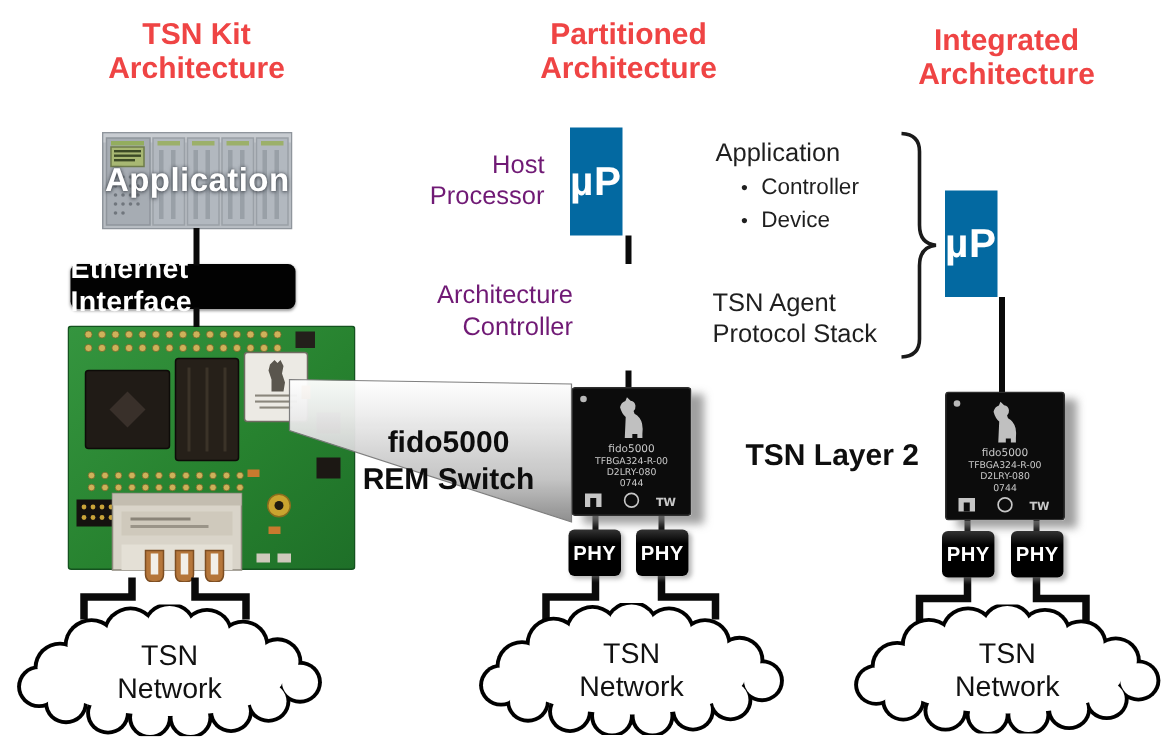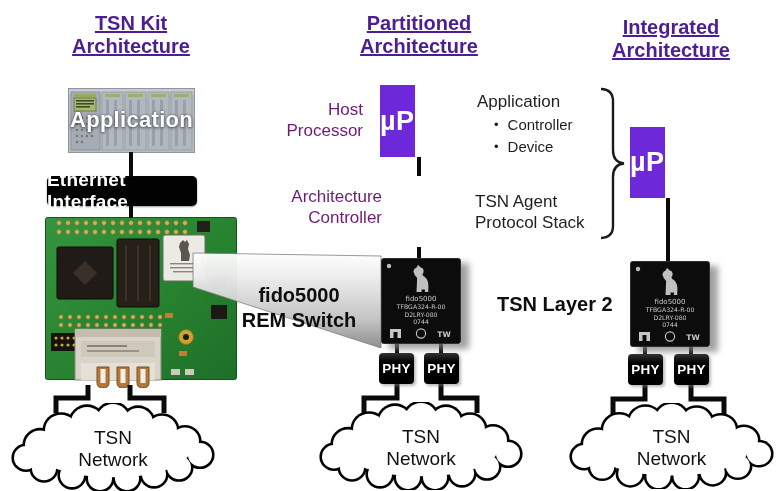--- a/index.html
+++ b/index.html
@@ -2,33 +2,33 @@
 <html><head>
 <meta charset="utf-8">
 <style>
   html,body{margin:0;padding:0;background:#fff;}
   #canvas{
     position:relative;width:776px;height:491px;overflow:hidden;background:#ffffff;
     font-family:"Liberation Sans","DejaVu Sans",sans-serif;color:#1a1a1a;
   }
   .abs{position:absolute;}
   .pre{white-space:pre-line;}
-  .col-title{font-weight:bold;font-size:20px;line-height:23px;text-align:center;color:#4c1d95;text-decoration:underline;}
+  .col-title{font-weight:bold;font-size:20px;line-height:23px;text-align:center;color:#ef4444;}
   .side-label{font-size:17px;line-height:21px;text-align:right;color:#701a75;}
   .note-title{font-size:17px;line-height:20px;color:#1f1f1f;}
   .bullet-row{display:flex;font-size:15px;line-height:18px;color:#1f1f1f;margin-top:4px;margin-left:17px;}
   .bullet-row .dot{margin-right:9px;font-size:13px;}
   .bold-label{font-weight:bold;color:#0e0e0e;padding-left:24px;}
   .eth-bar{
     left:47px;top:176px;width:150px;height:30px;background:#020202;border-radius:5px;
     display:flex;align-items:center;justify-content:center;color:#fff;font-weight:bold;font-size:19px;
     letter-spacing:.2px;box-shadow:0 1px 2px rgba(0,0,0,.4);
   }
   .bbox{
-    background:#6d28d9;color:#fff;display:flex;align-items:center;justify-content:center;
+    background:#0369a1;color:#fff;display:flex;align-items:center;justify-content:center;
     font-weight:bold;font-size:27px;letter-spacing:.5px;
   }
   .phy{
     width:35px;height:31px;background:#0b0b0b;border-radius:4px;color:#fff;display:flex;
     align-items:center;justify-content:center;font-weight:bold;font-size:13.5px;letter-spacing:.3px;
     background:linear-gradient(#333 0%,#000 30%);box-shadow:2px 2px 3px rgba(130,130,130,.55);
   }
   .chip{box-shadow:8px 5px 6px rgba(128,128,128,.75);border-radius:2px;}
   .chip text{fill:#c9c9c9;font-family:"DejaVu Sans",sans-serif;text-anchor:middle;}
   .callout{font-weight:bold;font-size:20px;line-height:25px;text-align:center;color:#0d0d0d;}

